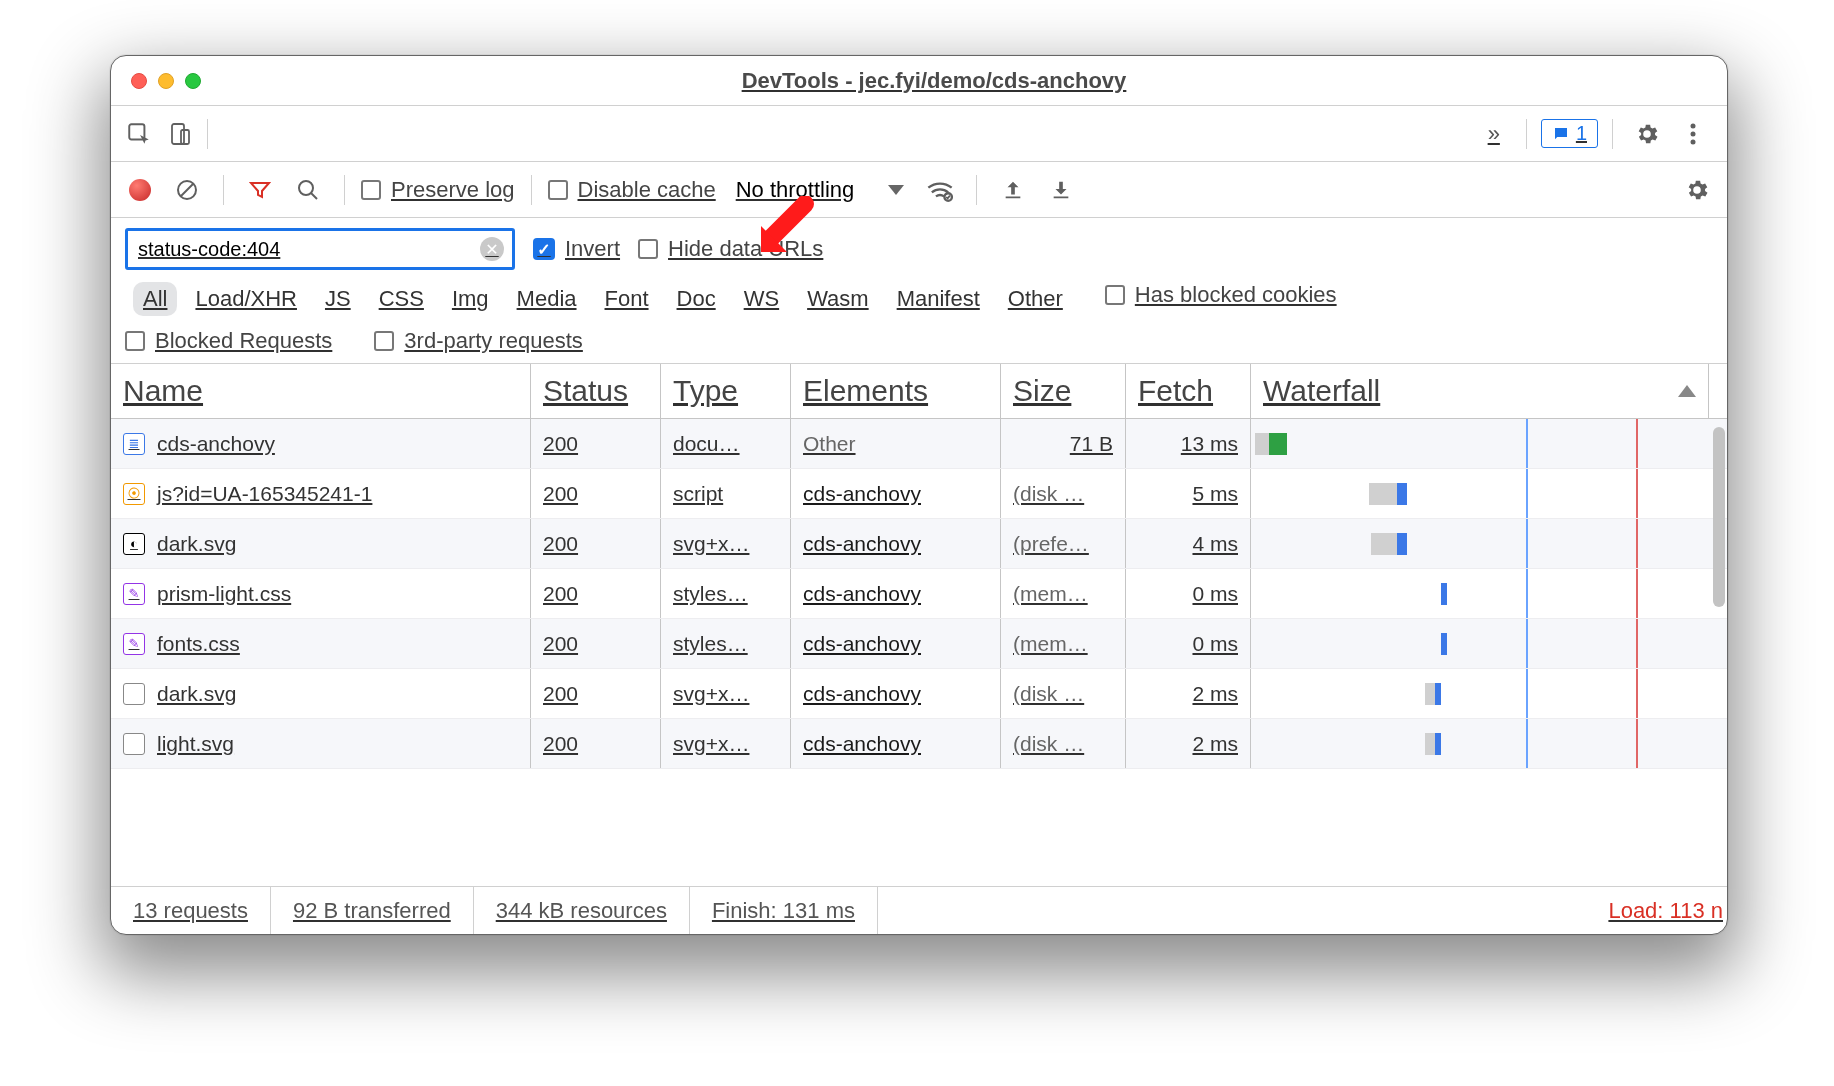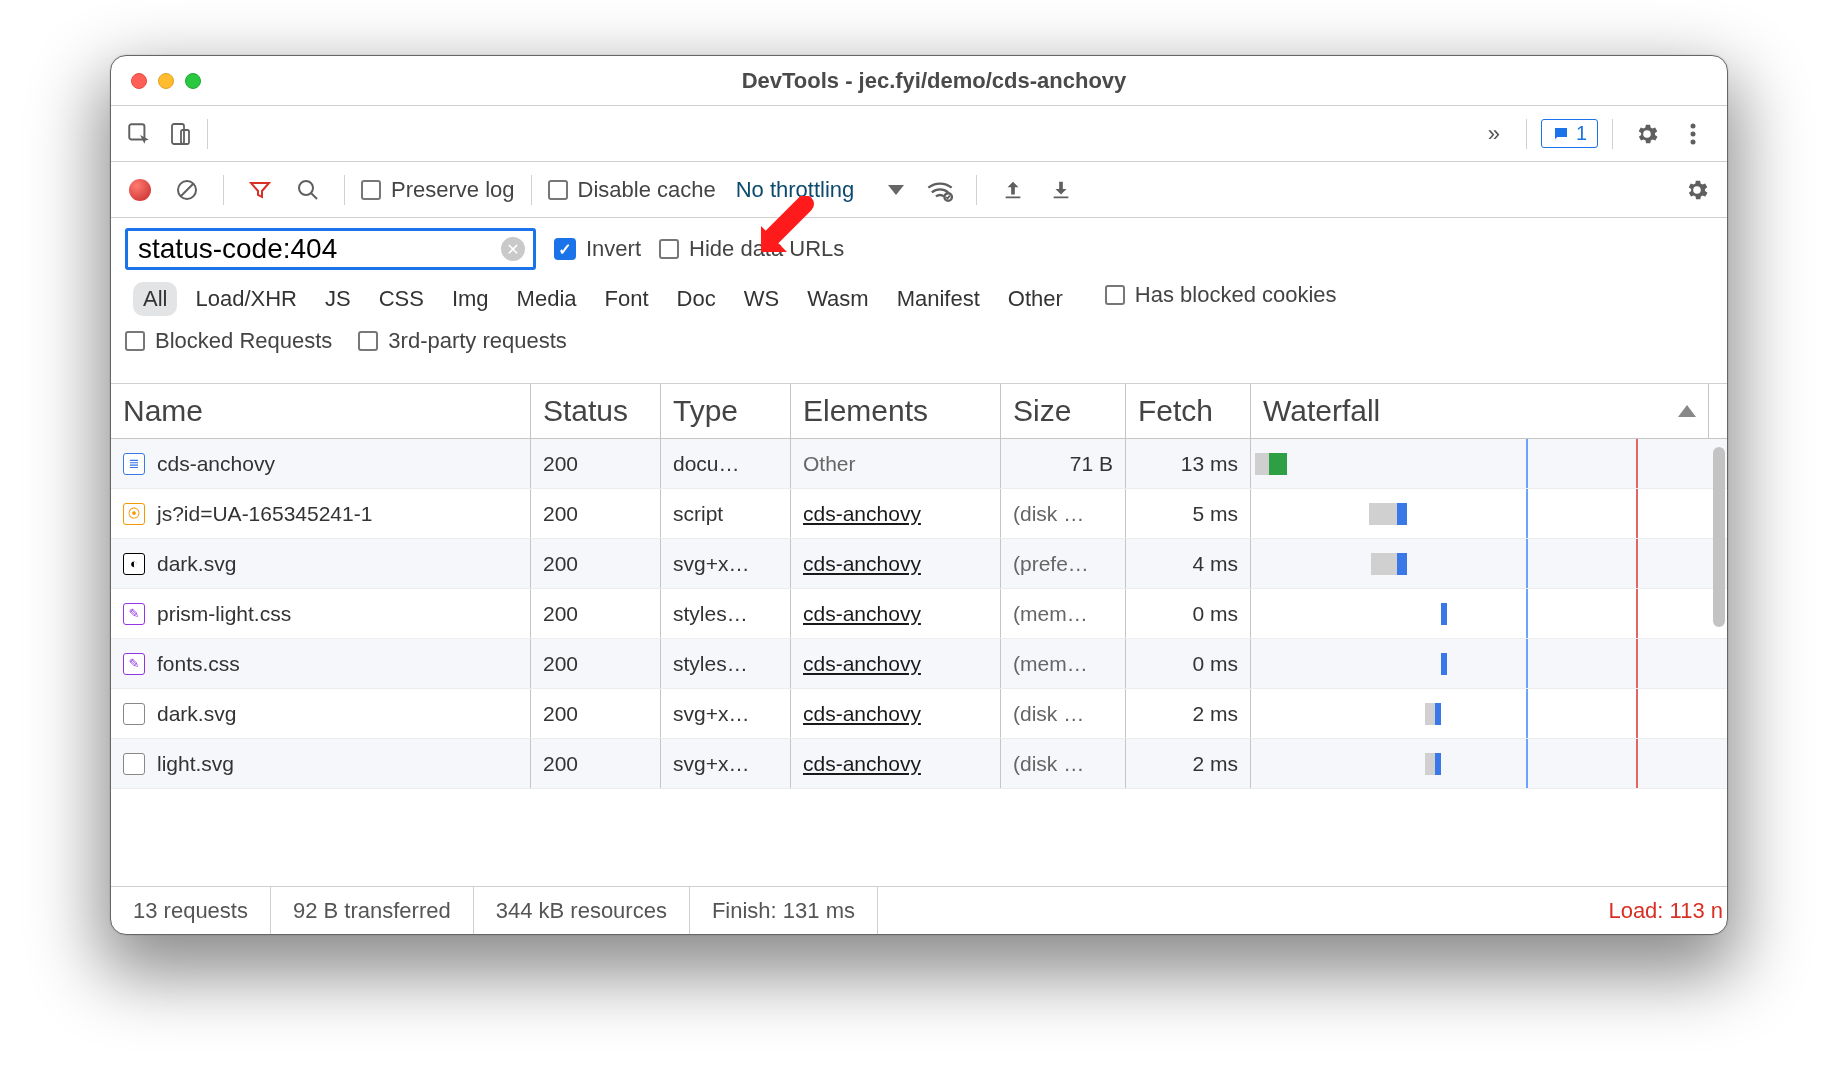--- a/index.html
+++ b/index.html
@@ -14,21 +14,21 @@
     --link:#1a1a1a;
     --red:#d93025;
     --blue:#1a73e8;
   }
   *{box-sizing:border-box;font-family:-apple-system,Helvetica,Arial,sans-serif}
   body{margin:0;background:#fff;color:var(--text);font-size:20px;overflow:hidden;width:1834px;height:1086px;position:relative}
   .frame{
     position:absolute;left:110px;top:55px;width:1618px;height:880px;
     border:1px solid #666;border-radius:16px;background:#fff;
     box-shadow:0 30px 70px 10px rgba(0,0,0,.45),0 0 0 1px rgba(0,0,0,.05);
-    overflow:hidden;display:flex;flex-direction:column;
+    overflow:hidden;display:flex;flex-direction:column;text-decoration:underline;
   }
   
   .titlebar{height:50px;display:flex;align-items:center;border-bottom:1px solid var(--border);}
   .traffic{display:flex;gap:11px;padding:0 20px}
   .dot{width:16px;height:16px;border-radius:50%}
   .dot.r{background:#ff5f57;border:1px solid #e54b42}
   .dot.y{background:#febc2e;border:1px solid #e1a126}
   .dot.g{background:#28c840;border:1px solid #20a932}
   .title{flex:1;text-align:center;font-weight:700;color:#4a4a4a;font-size:22px;padding-right:80px}
   
@@ -37,35 +37,35 @@
   .sep{width:1px;height:30px;background:var(--border);margin:0 8px}
   .tab{padding:0 18px;height:56px;display:flex;align-items:center;font-size:22px;color:#555}
   .tab.active{color:#111;border-bottom:3px solid var(--accent);font-weight:500}
   .tabs-right{margin-left:auto;display:flex;align-items:center;gap:6px;padding-right:6px}
   .badge{display:flex;align-items:center;gap:6px;border:1px solid var(--accent);border-radius:3px;padding:2px 10px;color:var(--accent);font-size:20px}
   
   .toolbar{height:56px;display:flex;align-items:center;border-bottom:1px solid var(--border);padding:0 10px;gap:8px}
   .rec{width:22px;height:22px;border-radius:50%;background:radial-gradient(circle at 35% 30%,#ff7b72,#c62828);margin:0 8px}
   .tbtn{display:flex;align-items:center;gap:10px;font-size:22px;color:#444}
   .cbox{width:20px;height:20px;border:2px solid #777;border-radius:3px;display:inline-block}
-  .sel{display:flex;align-items:center;gap:24px;font-size:22px;color:#0c4a6e}
+  .sel{display:flex;align-items:center;gap:24px;font-size:22px;color:#000000}
   .chev{border-left:8px solid transparent;border-right:8px solid transparent;border-top:10px solid #666;margin-left:10px}
   
   .filters1{display:flex;align-items:center;gap:18px;padding:10px 14px 6px 14px;position:relative}
   .search{flex:0 0 390px;height:42px;border:3px solid var(--accent);border-radius:3px;display:flex;align-items:center;padding:0 8px;background:#fff}
-  .search input{flex:1;border:0;outline:0;font-size:28px;background:transparent}
+  .search input{flex:1;border:0;outline:0;font-size:20px;background:transparent}
   .clear{width:24px;height:24px;border-radius:50%;background:#c9c9c9;color:#fff;display:flex;align-items:center;justify-content:center;font-size:16px}
   .check-on{width:22px;height:22px;border-radius:4px;background:var(--accent);display:inline-flex;align-items:center;justify-content:center;color:#fff;font-size:16px;font-weight:900}
   .arrow-anno{position:absolute;left:640px;top:-22px;color:#ff1b1b;pointer-events:none}
   
   .filters2{display:flex;align-items:flex-start;flex-wrap:wrap;gap:8px;padding:6px 22px}
   .chip{padding:4px 10px;border-radius:10px;font-size:22px;color:#333}
   .chip.active{background:var(--chip-bg)}
   
-  .filters3{display:flex;align-items:center;gap:26px;padding:6px 14px 29px 14px;border-bottom:1px solid var(--border)}
+  .filters3{display:flex;align-items:center;gap:42px;padding:6px 14px 9px 14px;border-bottom:1px solid var(--border)}
   
   .table{flex:1;display:flex;flex-direction:column;min-height:0}
   .thead,.tr{display:grid;grid-template-columns:420px 130px 130px 210px 125px 125px 1fr 18px}
   .thead{border-bottom:1px solid var(--border2);background:#fff}
   .th{padding:10px 12px;font-size:30px;color:#444;border-right:1px solid var(--border2);display:flex;align-items:center}
   .th:last-child{border-right:0}
   .th.wf{justify-content:space-between}
   .tri{border-left:9px solid transparent;border-right:9px solid transparent;border-bottom:12px solid #888}
   .tbody{overflow:hidden;position:relative}
   .tr{height:50px;border-bottom:1px solid #ededf0}

